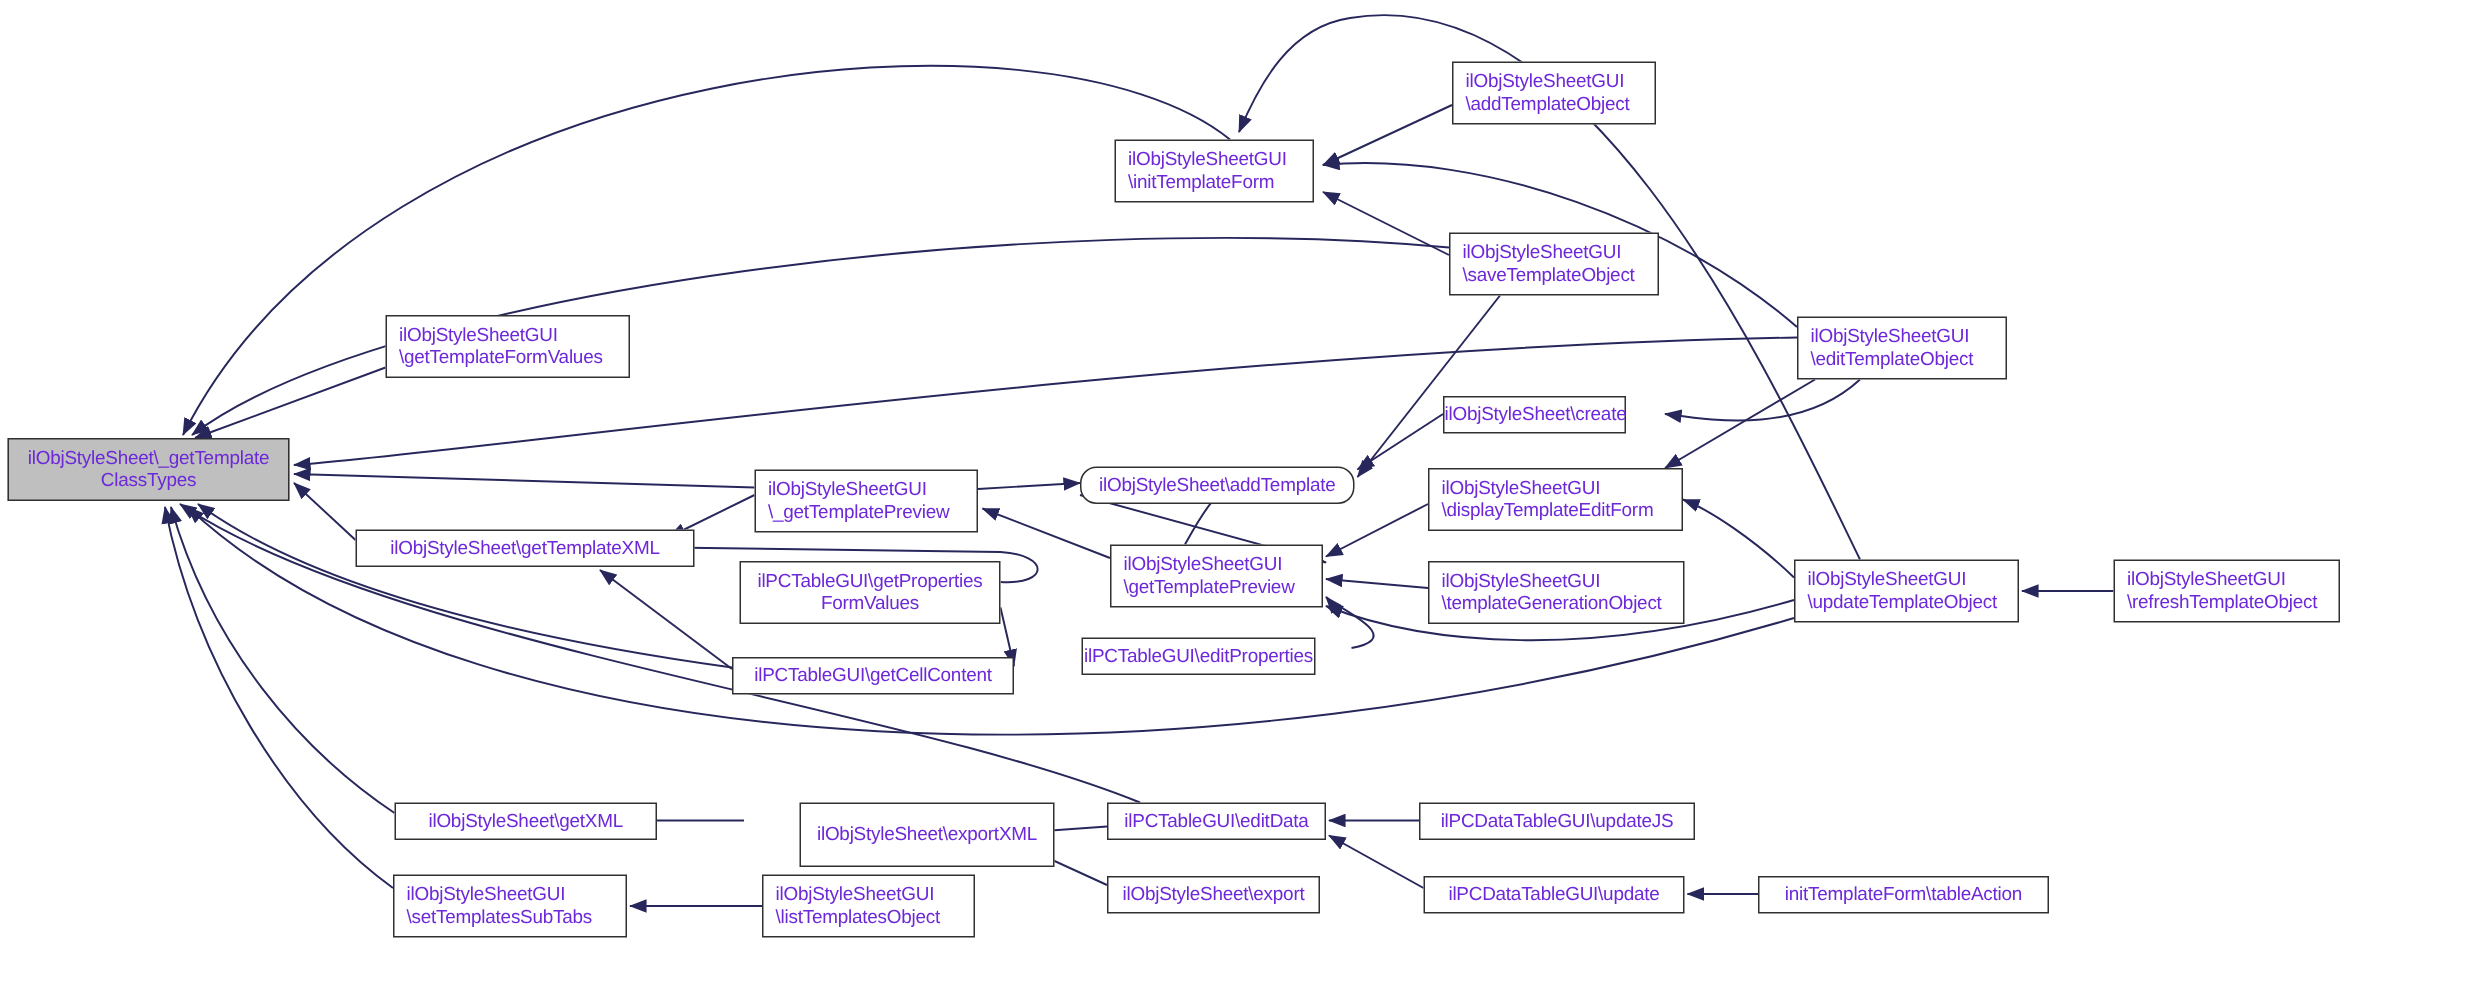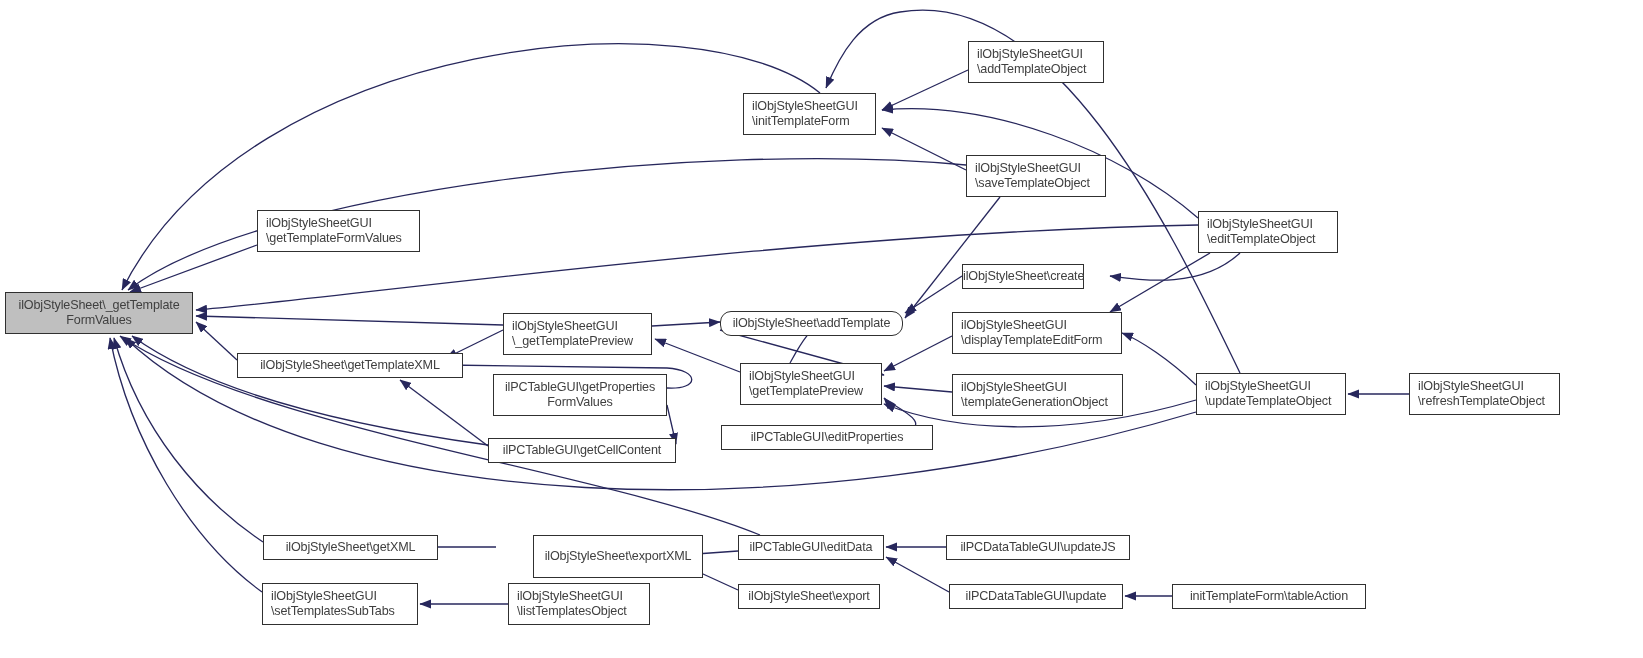--- a/index.html
+++ b/index.html
@@ -22,21 +22,21 @@
     top: 0;
     width: 1643px;
     height: 658px;
     pointer-events: none;
   }
   .gnode {
     position: absolute;
     box-sizing: border-box;
     border: 1px solid #303030;
     background: #ffffff;
-    color: #404040;
+    color: #6d28d9;
     font-size: 12.6px;
     line-height: 15.2px;
     text-align: center;
     display: flex;
     align-items: center;
     justify-content: flex-end;
     white-space: pre;
     letter-spacing: -0.15px;
     z-index: 5;
   }
@@ -101,21 +101,21 @@
         <path d="M 738 590 L 668 558" fill="none" stroke="#27275c" stroke-width="1.3" marker-end="url(#arrowhead)"></path>
         <path d="M 1172 596 L 1125 596" fill="none" stroke="#27275c" stroke-width="1.3" marker-end="url(#arrowhead)"></path>
         <path d="M 508 604 L 420 604" fill="none" stroke="#27275c" stroke-width="1.3" marker-end="url(#arrowhead)"></path>
         <path d="M 760 535 C 600 470 260 430 120 336" fill="none" stroke="#27275c" stroke-width="1.3" marker-end="url(#arrowhead)"></path>
         <path d="M 790 363 C 800 345 810 326 830 318" fill="none" stroke="#27275c" stroke-width="1.3" marker-end="url(#arrowhead)"></path>
       </g>
   </svg>
 
   <div id="node-layer">
       <div class="gnode highlight" style="left: 5px; top: 292px; width: 188px; height: 42px; background: rgb(191, 191, 191); border-color: rgb(48, 48, 48);"><span class="lbl">ilObjStyleSheet\_getTemplate
-FormValues</span></div>
+ClassTypes</span></div>
       <div class="gnode lefttext" style="left: 743px; top: 93px; width: 133px; height: 42px; background: rgb(255, 255, 255); border-color: rgb(48, 48, 48);"><span class="lbl">ilObjStyleSheetGUI
 \initTemplateForm</span></div>
       <div class="gnode lefttext" style="left: 968px; top: 41px; width: 136px; height: 42px; background: rgb(255, 255, 255); border-color: rgb(48, 48, 48);"><span class="lbl">ilObjStyleSheetGUI
 \addTemplateObject</span></div>
       <div class="gnode lefttext" style="left: 966px; top: 155px; width: 140px; height: 42px; background: rgb(255, 255, 255); border-color: rgb(48, 48, 48);"><span class="lbl">ilObjStyleSheetGUI
 \saveTemplateObject</span></div>
       <div class="gnode lefttext" style="left: 257px; top: 210px; width: 163px; height: 42px; background: rgb(255, 255, 255); border-color: rgb(48, 48, 48);"><span class="lbl">ilObjStyleSheetGUI
 \getTemplateFormValues</span></div>
       <div class="gnode lefttext" style="left: 1198px; top: 211px; width: 140px; height: 42px; background: rgb(255, 255, 255); border-color: rgb(48, 48, 48);"><span class="lbl">ilObjStyleSheetGUI
 \editTemplateObject</span></div>
@@ -129,21 +129,21 @@
       <div class="gnode lefttext" style="left: 740px; top: 363px; width: 142px; height: 42px; background: rgb(255, 255, 255); border-color: rgb(48, 48, 48);"><span class="lbl">ilObjStyleSheetGUI
 \getTemplatePreview</span></div>
       <div class="gnode" style="left: 493px; top: 374px; width: 174px; height: 42px; background: rgb(255, 255, 255); border-color: rgb(48, 48, 48);"><span class="lbl">ilPCTableGUI\getProperties
 FormValues</span></div>
       <div class="gnode lefttext" style="left: 952px; top: 374px; width: 171px; height: 42px; background: rgb(255, 255, 255); border-color: rgb(48, 48, 48);"><span class="lbl">ilObjStyleSheetGUI
 \templateGenerationObject</span></div>
       <div class="gnode lefttext" style="left: 1196px; top: 373px; width: 150px; height: 42px; background: rgb(255, 255, 255); border-color: rgb(48, 48, 48);"><span class="lbl">ilObjStyleSheetGUI
 \updateTemplateObject</span></div>
       <div class="gnode lefttext" style="left: 1409px; top: 373px; width: 151px; height: 42px; background: rgb(255, 255, 255); border-color: rgb(48, 48, 48);"><span class="lbl">ilObjStyleSheetGUI
 \refreshTemplateObject</span></div>
-      <div class="gnode" style="left: 721px; top: 425px; width: 212px; height: 25px; background: rgb(255, 255, 255); border-color: rgb(48, 48, 48);"><span class="lbl">ilPCTableGUI\editProperties</span></div>
+      <div class="gnode" style="left: 721px; top: 425px; width: 156px; height: 25px; background: rgb(255, 255, 255); border-color: rgb(48, 48, 48);"><span class="lbl">ilPCTableGUI\editProperties</span></div>
       <div class="gnode" style="left: 488px; top: 438px; width: 188px; height: 25px; background: rgb(255, 255, 255); border-color: rgb(48, 48, 48);"><span class="lbl">ilPCTableGUI\getCellContent</span></div>
       <div class="gnode" style="left: 263px; top: 535px; width: 175px; height: 25px; background: rgb(255, 255, 255); border-color: rgb(48, 48, 48);"><span class="lbl">ilObjStyleSheet\getXML</span></div>
       <div class="gnode" style="left: 496px; top: 535px; width: 170px; height: 43px; background: rgb(255, 255, 255); border-color: rgb(48, 48, 48); margin-left: 37px;"><span class="lbl">ilObjStyleSheet\exportXML</span></div>
       <div class="gnode" style="left: 738px; top: 535px; width: 146px; height: 25px; background: rgb(255, 255, 255); border-color: rgb(48, 48, 48);"><span class="lbl">ilPCTableGUI\editData</span></div>
       <div class="gnode" style="left: 946px; top: 535px; width: 184px; height: 25px; background: rgb(255, 255, 255); border-color: rgb(48, 48, 48);"><span class="lbl">ilPCDataTableGUI\updateJS</span></div>
       <div class="gnode lefttext" style="left: 262px; top: 583px; width: 156px; height: 42px; background: rgb(255, 255, 255); border-color: rgb(48, 48, 48);"><span class="lbl">ilObjStyleSheetGUI
 \setTemplatesSubTabs</span></div>
       <div class="gnode lefttext" style="left: 508px; top: 583px; width: 142px; height: 42px; background: rgb(255, 255, 255); border-color: rgb(48, 48, 48);"><span class="lbl">ilObjStyleSheetGUI
 \listTemplatesObject</span></div>
       <div class="gnode" style="left: 738px; top: 584px; width: 142px; height: 25px; background: rgb(255, 255, 255); border-color: rgb(48, 48, 48);"><span class="lbl">ilObjStyleSheet\export</span></div>

